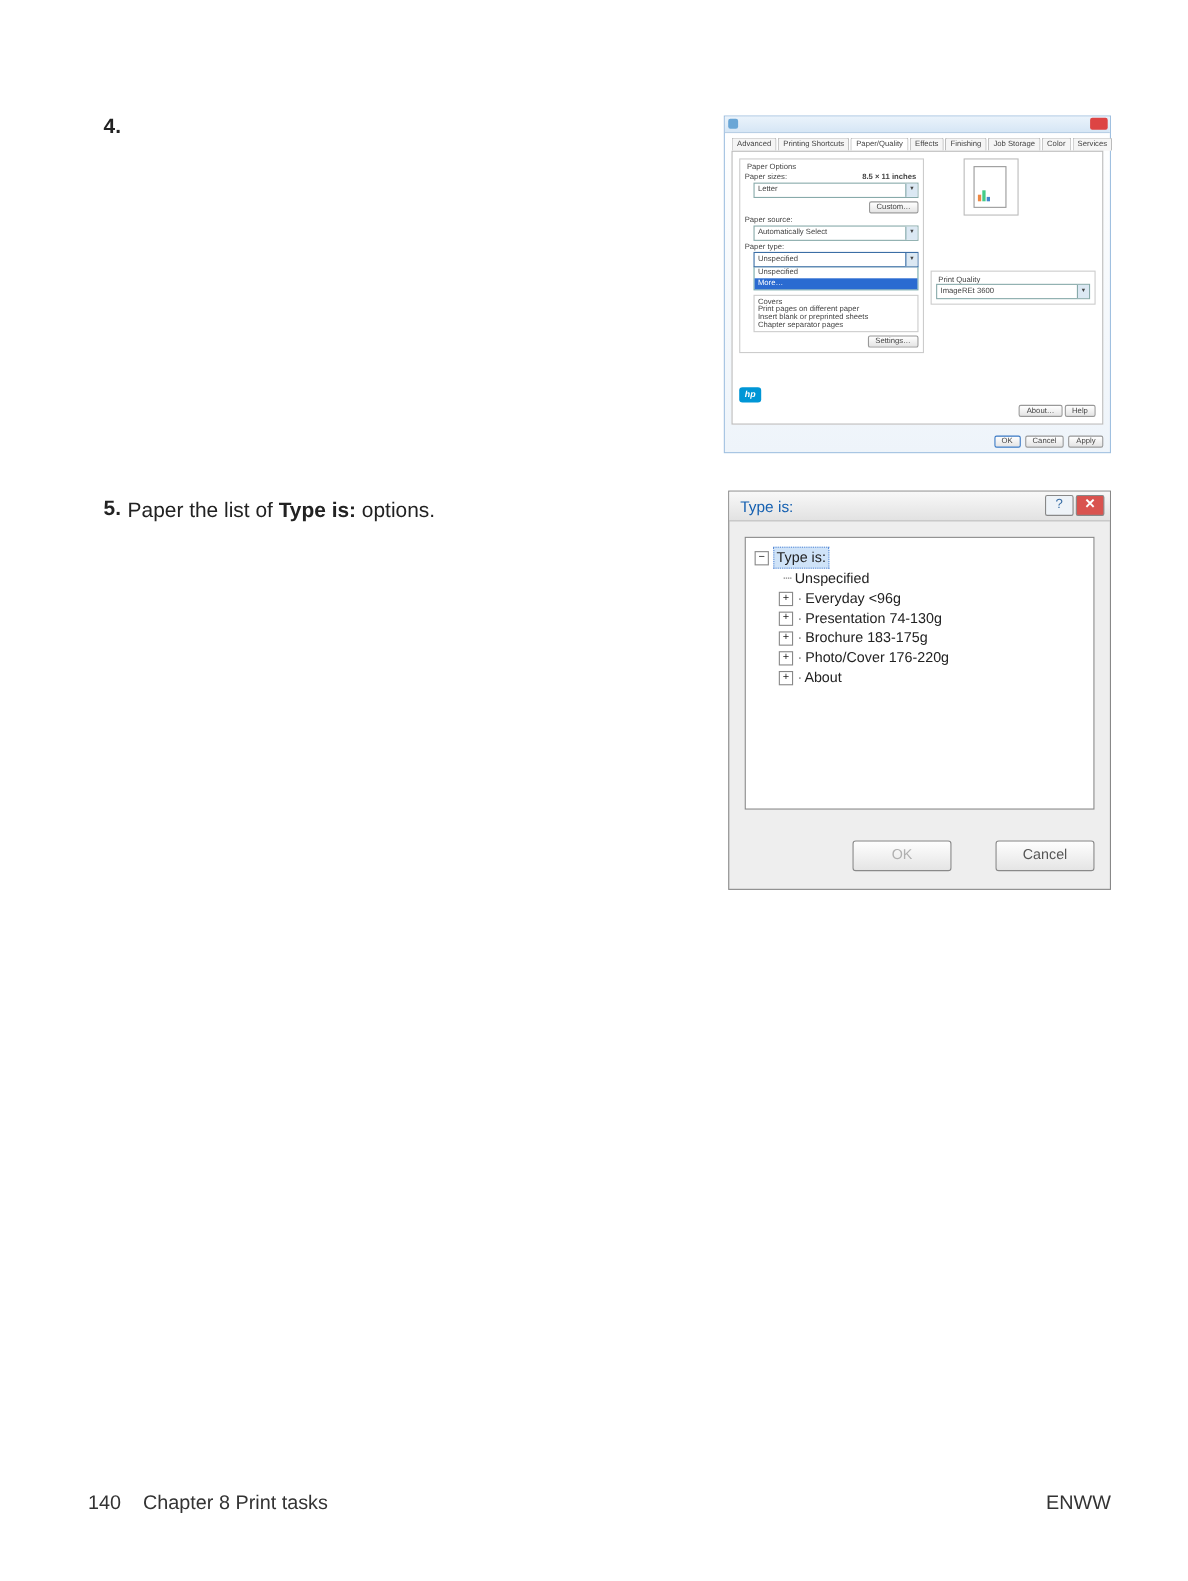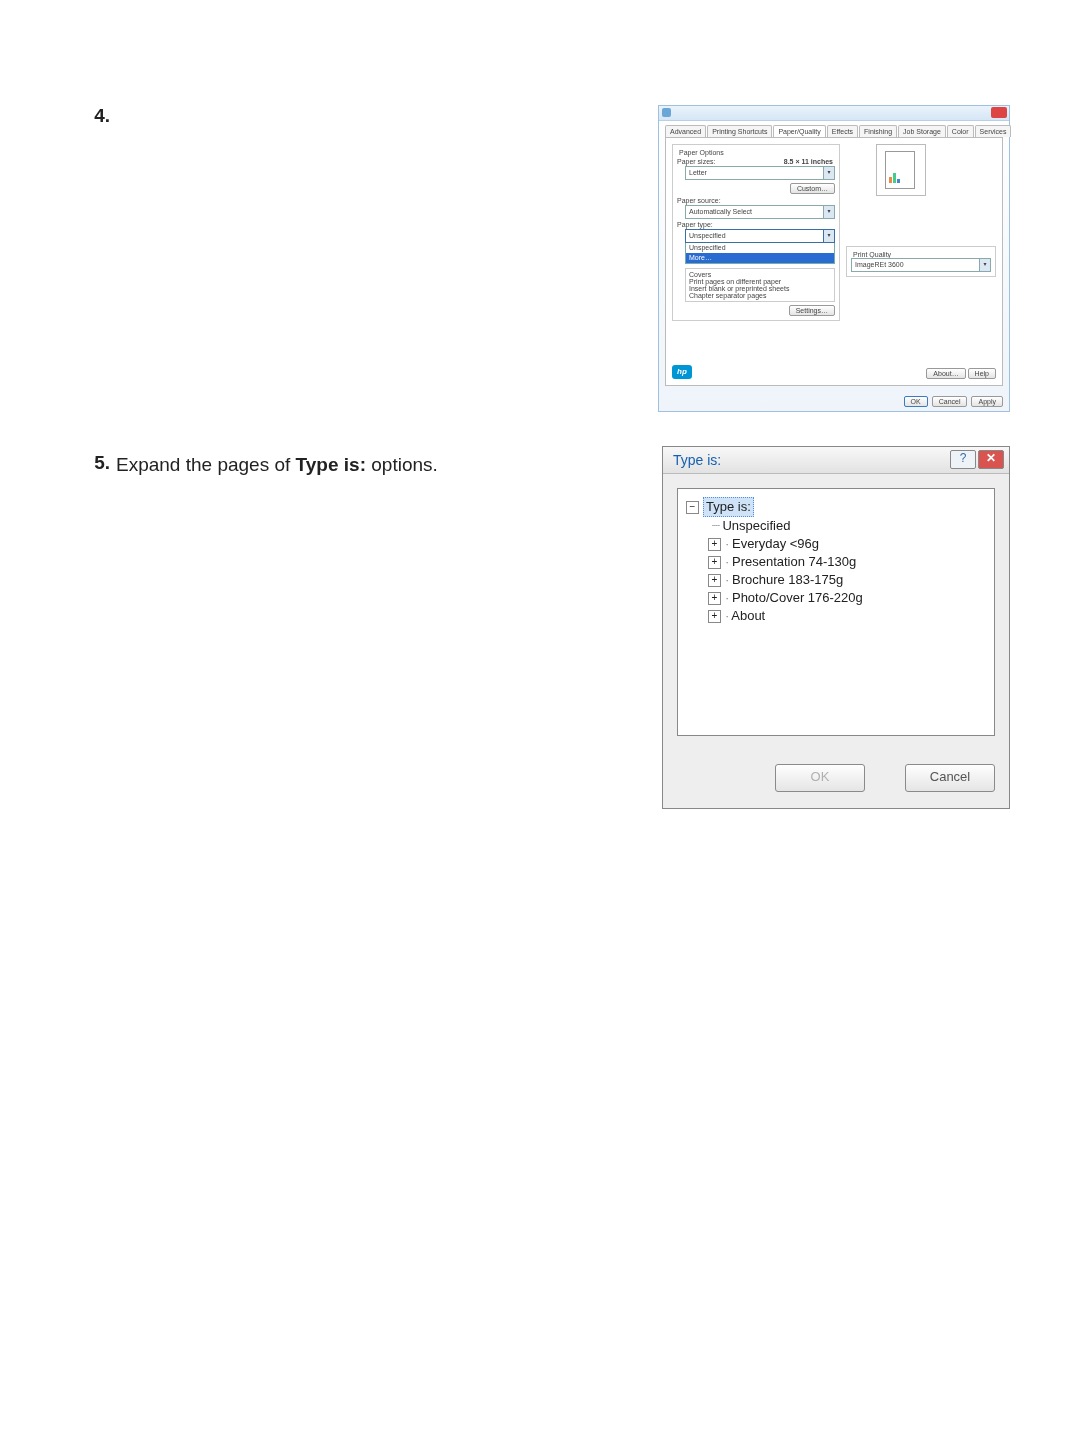--- a/index.html
+++ b/index.html
@@ -29,21 +29,21 @@
   .dlg1 .preview{width:48px;height:50px;border:1px solid #bbb;margin-left:30px;background:#fff;position:relative}
   .dlg1 .preview .sheet{position:absolute;left:8px;top:6px;width:28px;height:36px;border:1px solid #999;background:#fff}
   .dlg1 .preview .bars{position:absolute;left:12px;top:28px;width:20px;height:12px}
   .dlg1 .bars span{display:inline-block;width:3px;margin-right:1px;background:#4c8}
   .dlg1 .bars span.b1{height:6px;background:#e84}
   .dlg1 .bars span.b2{height:10px;background:#4c8}
   .dlg1 .bars span.b3{height:4px;background:#48c}
   .dlg1 .dropdown-list{border:1px solid #7aa;background:#fff;margin-top:-1px}
   .dlg1 .dropdown-list div{padding:0 3px;line-height:10px}
   .dlg1 .dropdown-list .hl{background:#2a6bd1;color:#fff}
-  .dlg1 .hp{position:absolute;left:6px;bottom:6px;width:20px;height:14px;background:#0096d6;border-radius:3px;color:#fff;text-align:center;font-size:8px;line-height:14px;font-style:italic;font-weight:bold}
+  .dlg1 .hp{position:absolute;left:6px;bottom:19px;width:20px;height:14px;background:#0096d6;border-radius:3px;color:#fff;text-align:center;font-size:8px;line-height:14px;font-style:italic;font-weight:bold}
   .dlg1 .low-btns{position:absolute;right:6px;bottom:6px}
   .dlg1 .bottom-row{display:flex;gap:4px;justify-content:flex-end;padding:4px 6px}
   .dlg1 .sizeval{position:absolute;right:2px;top:0;font-weight:bold}
   
   .dlg2{width:346px;border:1px solid #888;background:#eee}
   .dlg2 .tb{height:26px;background:linear-gradient(#f8f8f8,#e2e2e2);border-bottom:1px solid #bbb;position:relative;font-size:14px;color:#1560b1;line-height:26px;padding-left:10px}
   .dlg2 .tb .wbtn{position:absolute;top:3px;width:24px;height:17px;border:1px solid #888;border-radius:2px;font-size:12px;text-align:center;line-height:15px}
   .dlg2 .tb .help{right:33px;background:#eef3f8;color:#3a6ea5}
   .dlg2 .tb .x{right:5px;background:#d9534f;color:#fff;font-weight:bold}
   .dlg2 .body{padding:14px}
@@ -151,21 +151,21 @@
             <span class="btn">Cancel</span>
             <span class="btn">Apply</span>
           </div>
         </div>
       </div>
     </div>
 
     <div class="row">
       <div class="step-num">5.</div>
       <div class="step-text">
-        <span>Expand the pages of </span><b>Type is:</b><span> options.</span>
+        <span>Paper the list of </span><b>Type is:</b><span> options.</span>
       </div>
 
       <div class="shot" style="margin-top:-6px">
         <div class="dlg2">
           <div class="tb">
             <span>Type is:</span>
             <div class="wbtn help">?</div>
             <div class="wbtn x">✕</div>
           </div>
           <div class="body">
@@ -184,13 +184,18 @@
           <div class="btnrow">
             <div class="dbtn ok">OK</div>
             <div class="dbtn">Cancel</div>
           </div>
         </div>
       </div>
     </div>
 
   </div>
 
+  <div class="footer">
+    <div class="pno">140</div>
+    <div class="chap">Chapter 8   Print tasks</div>
+    <div class="enw">ENWW</div>
+  </div>
 </div>
 
 </body></html>

